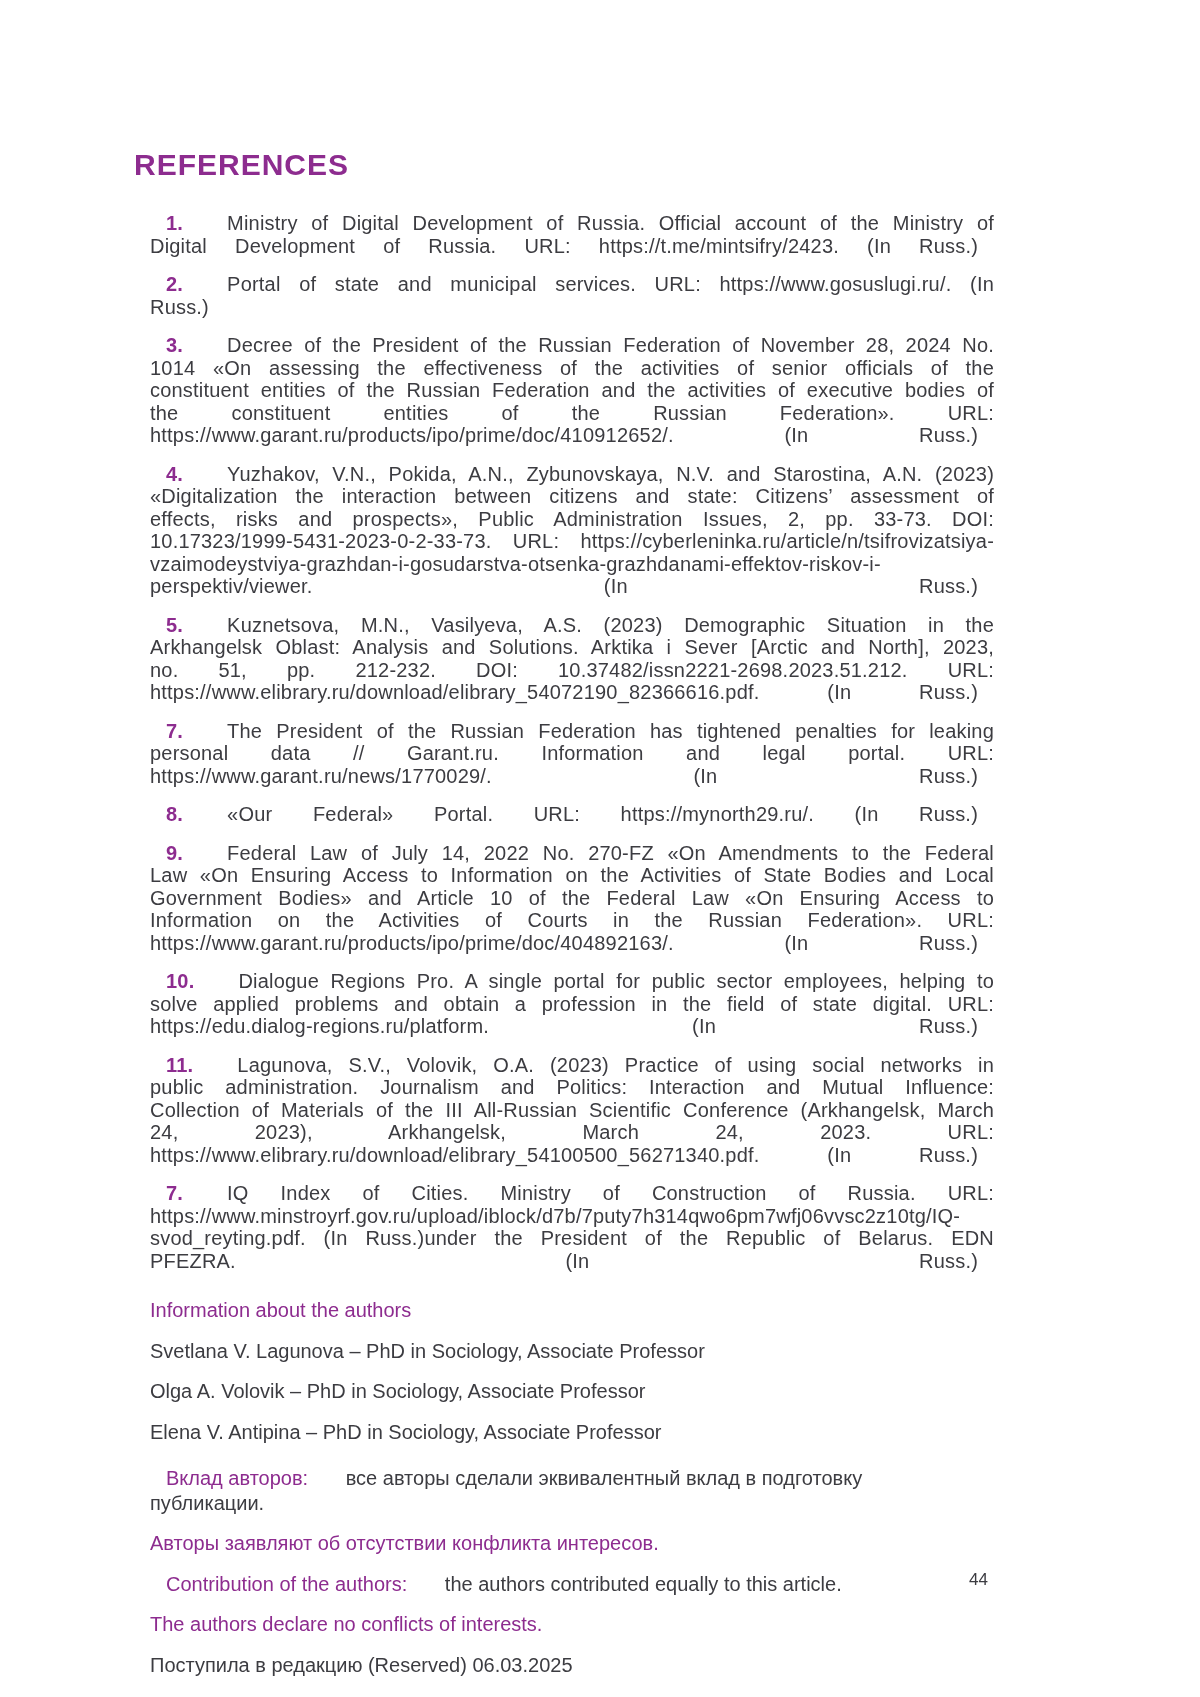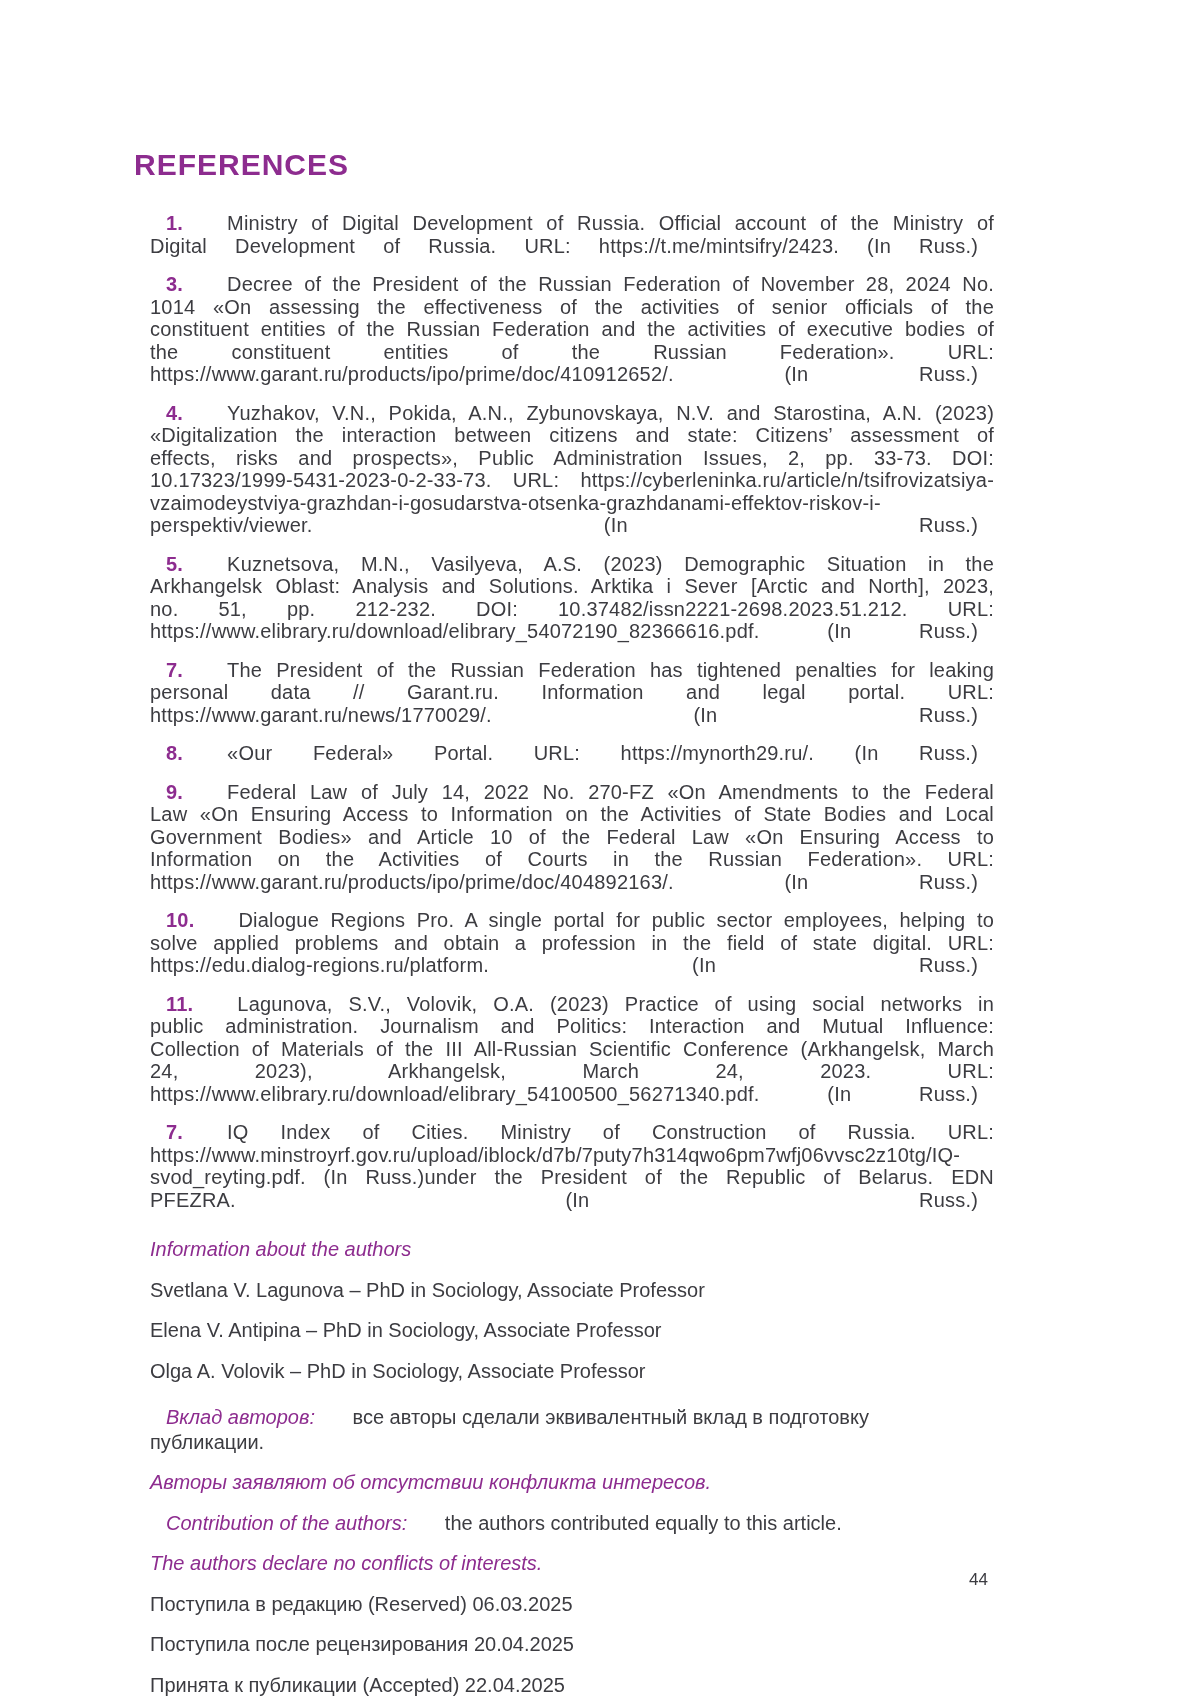--- a/index.html
+++ b/index.html
@@ -45,56 +45,56 @@
     font-size:20px;
     line-height:24.5px;
   }
   .meta{
     margin-top:22px;
     font-size:20px;
     line-height:24.5px;
   }
   .accent-italic{
     color:var(--accent);
-    font-style:italic;
   }
   .page-number{
     position:absolute;
     top:1522px;
     right:228px;
     font-size:17px;
     color:var(--text);
   }
 </style>
 </head>
 <body>
 
 <div class="page">
   <main class="content">
 
     <h1 class="title">REFERENCES</h1>
 
     <section class="refs">
       <p class="ref"><span class="ref-num">1.</span><span class="ref-text">Ministry of Digital Development of Russia. Official account of the Ministry of Digital Development of Russia. URL: https://t.me/mintsifry/2423. (In Russ.)</span></p>
+      <p class="ref"><span class="ref-num">2.</span><span class="ref-text">Portal of state and municipal services. URL: https://www.gosuslugi.ru/. (In Russ.)</span></p>
       <p class="ref"><span class="ref-num">3.</span><span class="ref-text">Decree of the President of the Russian Federation of November 28, 2024 No. 1014 «On assessing the effectiveness of the activities of senior officials of the constituent entities of the Russian Federation and the activities of executive bodies of the constituent entities of the Russian Federation». URL: https://www.garant.ru/products/ipo/prime/doc/410912652/. (In Russ.)</span></p>
       <p class="ref"><span class="ref-num">4.</span><span class="ref-text">Yuzhakov, V.N., Pokida, A.N., Zybunovskaya, N.V. and Starostina, A.N. (2023) «Digitalization the interaction between citizens and state: Citizens’ assessment of effects, risks and prospects», Public Administration Issues, 2, pp. 33-73. DOI: 10.17323/1999-5431-2023-0-2-33-73. URL: https://cyberleninka.ru/article/n/tsifrovizatsiya-vzaimodeystviya-grazhdan-i-gosudarstva-otsenka-grazhdanami-effektov-riskov-i-perspektiv/viewer. (In Russ.)</span></p>
       <p class="ref"><span class="ref-num">5.</span><span class="ref-text">Kuznetsova, M.N., Vasilyeva, A.S. (2023) Demographic Situation in the Arkhangelsk Oblast: Analysis and Solutions. Arktika i Sever [Arctic and North], 2023, no. 51, pp. 212-232. DOI: 10.37482/issn2221-2698.2023.51.212. URL: https://www.elibrary.ru/download/elibrary_54072190_82366616.pdf. (In Russ.)</span></p>
       <p class="ref"><span class="ref-num">7.</span><span class="ref-text">The President of the Russian Federation has tightened penalties for leaking personal data // Garant.ru. Information and legal portal. URL: https://www.garant.ru/news/1770029/. (In Russ.)</span></p>
       <p class="ref"><span class="ref-num">8.</span><span class="ref-text">«Our Federal» Portal. URL: https://mynorth29.ru/. (In Russ.)</span></p>
       <p class="ref"><span class="ref-num">9.</span><span class="ref-text">Federal Law of July 14, 2022 No. 270-FZ «On Amendments to the Federal Law «On Ensuring Access to Information on the Activities of State Bodies and Local Government Bodies» and Article 10 of the Federal Law «On Ensuring Access to Information on the Activities of Courts in the Russian Federation». URL: https://www.garant.ru/products/ipo/prime/doc/404892163/. (In Russ.)</span></p>
       <p class="ref"><span class="ref-num">10.</span><span class="ref-text">Dialogue Regions Pro. A single portal for public sector employees, helping to solve applied problems and obtain a profession in the field of state digital. URL: https://edu.dialog-regions.ru/platform. (In Russ.)</span></p>
       <p class="ref"><span class="ref-num">11.</span><span class="ref-text">Lagunova, S.V., Volovik, O.A. (2023) Practice of using social networks in public administration. Journalism and Politics: Interaction and Mutual Influence: Collection of Materials of the III All-Russian Scientific Conference (Arkhangelsk, March 24, 2023), Arkhangelsk, March 24, 2023. URL: https://www.elibrary.ru/download/elibrary_54100500_56271340.pdf. (In Russ.)</span></p>
       <p class="ref"><span class="ref-num">7.</span><span class="ref-text">IQ Index of Cities. Ministry of Construction of Russia. URL: https://www.minstroyrf.gov.ru/upload/iblock/d7b/7puty7h314qwo6pm7wfj06vvsc2z10tg/IQ-svod_reyting.pdf. (In Russ.)under the President of the Republic of Belarus. EDN PFEZRA. (In Russ.)</span></p>
     </section>
 
     <section class="authors">
       <p class="accent-italic">Information about the authors</p>
       <p>Svetlana V. Lagunova – PhD in Sociology, Associate Professor</p>
+      <p>Olga A. Volovik – PhD in Sociology, Associate Professor</p>
       <p>Elena V. Antipina – PhD in Sociology, Associate Professor</p>
-      <p>Olga A. Volovik – PhD in Sociology, Associate Professor</p>
     </section>
 
     <section class="meta">
       <p><span class="accent-italic">Вклад авторов:</span> <span>все авторы сделали эквивалентный вклад в подготовку публикации.</span></p>
       <p class="accent-italic">Авторы заявляют об отсутствии конфликта интересов.</p>
       <p><span class="accent-italic">Contribution of the authors:</span> <span>the authors contributed equally to this article.</span></p>
       <p class="accent-italic">The authors declare no conflicts of interests.</p>
       <p>Поступила в редакцию (Reserved) 06.03.2025</p>
       <p>Поступила после рецензирования 20.04.2025</p>
       <p>Принята к публикации (Accepted) 22.04.2025</p>

